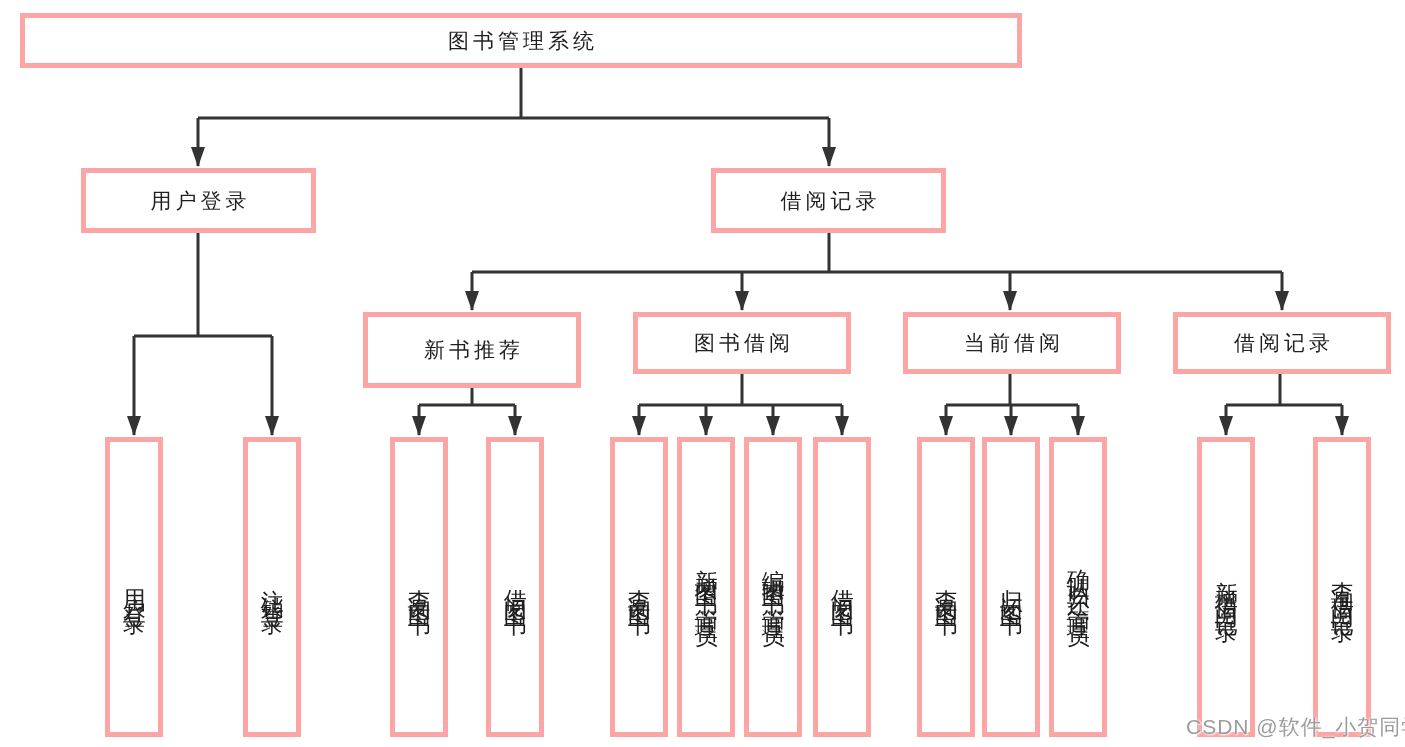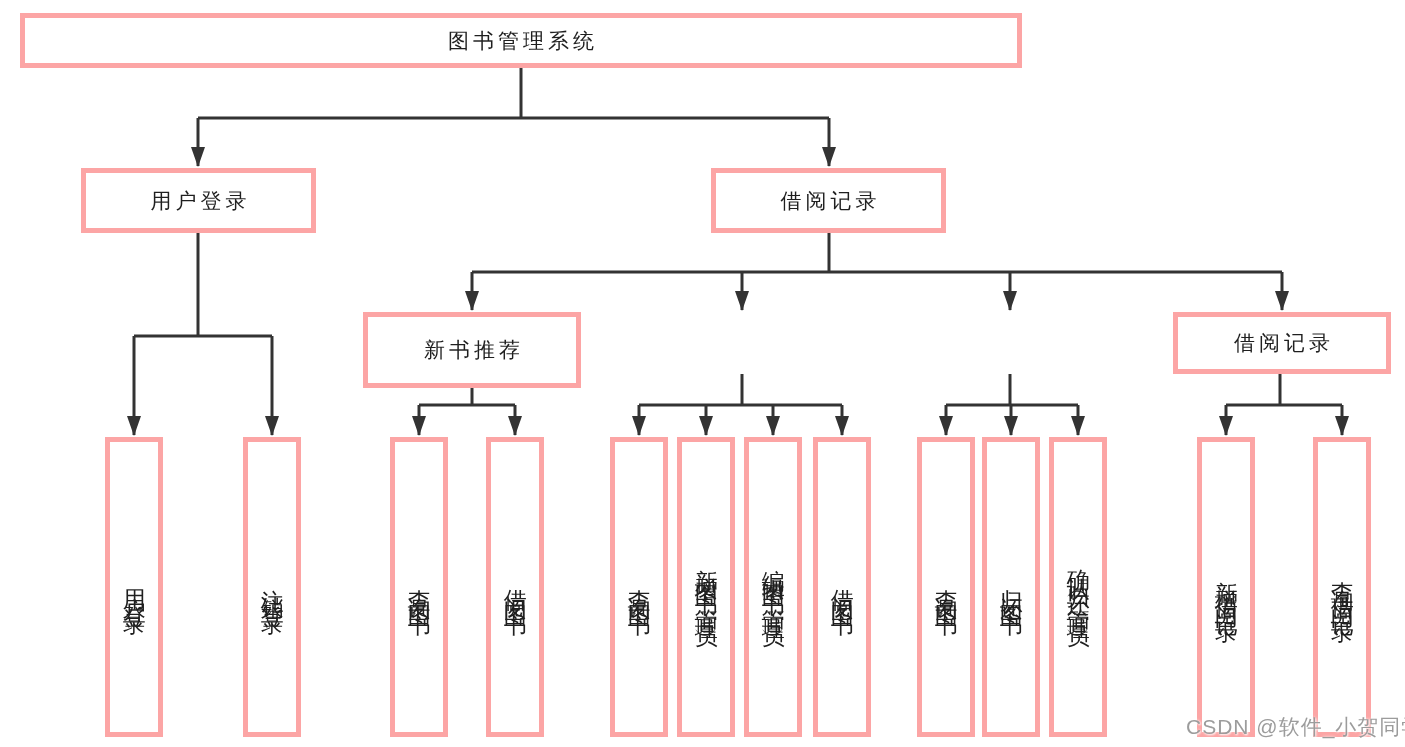--- a/index.html
+++ b/index.html
@@ -109,20 +109,26 @@
   <div class="box lvl" style="left:81px;top:168px;width:235px;height:65px;">
     <span>用户登录</span>
   </div>
   <div class="box lvl" style="left:711px;top:168px;width:235px;height:65px;">
     <span>借阅记录</span>
   </div>
 
   <div class="box lvl" style="left:363px;top:312px;width:218px;height:76px;">
     <span>新书推荐</span>
   </div>
+  <div class="box lvl" style="left:633px;top:312px;width:218px;height:62px;">
+    <span>图书借阅</span>
+  </div>
+  <div class="box lvl" style="left:903px;top:312px;width:218px;height:62px;">
+    <span>当前借阅</span>
+  </div>
   <div class="box lvl" style="left:1173px;top:312px;width:218px;height:62px;">
     <span>借阅记录</span>
   </div>
 
   <div class="box leaf" style="left:105px;top:437px;width:58px;height:300px;">
     <span>用户登录</span>
   </div>
   <div class="box leaf" style="left:243px;top:437px;width:58px;height:300px;">
     <span>注销登录</span>
   </div>

